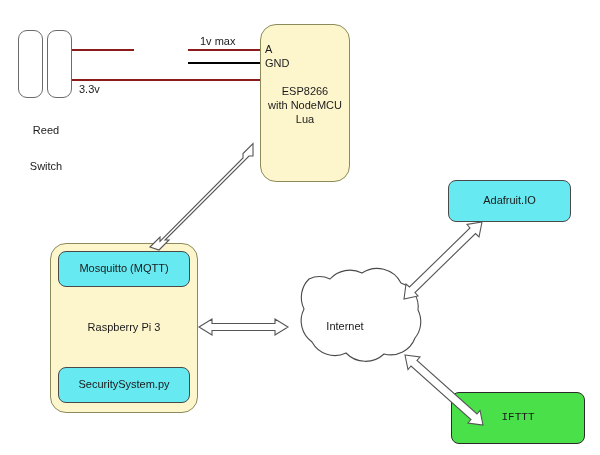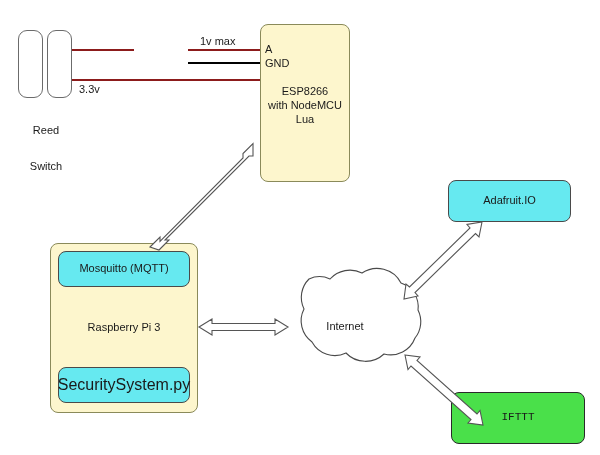--- a/index.html
+++ b/index.html
@@ -23,21 +23,21 @@
     display: flex;
     align-items: center;
     justify-content: center;
     text-align: center;
     color: #1a1a1a;
     line-height: 1.25;
   }
   .yellow-box {
     background: #fdf6cd;
     border: 1px solid #8a8a5a;
-    border-radius: 8px;
+    border-radius: 16px;
   }
   .cyan-box {
     background: #66e9f0;
     border: 1px solid #4a4a4a;
     border-radius: 8px;
   }
   .green-box {
     background: #4ae04a;
     border: 1px solid #2a2a2a;
     border-radius: 8px;
@@ -105,21 +105,21 @@
   </div>
   <div class="esp-pinlabel" style="left:265px; top:43px;">A</div>
   <div class="esp-pinlabel" style="left:265px; top:57px;">GND</div>
 
   <div class="node yellow-box" style="left:50px; top:243px; width:148px; height:170px;"></div>
   <div class="label-text" style="left:50px; top:321px; width:148px; text-align:center; font-size:11px;">Raspberry Pi 3</div>
 
   <div class="node cyan-box" style="left:58px; top:251px; width:132px; height:36px; font-size:11px;">
     <span>Mosquitto (MQTT)</span>
   </div>
-  <div class="node cyan-box" style="left:58px; top:367px; width:132px; height:36px; font-size:16px;">
+  <div class="node cyan-box" style="left:58px; top:367px; width:132px; height:36px; font-size:11px;">
     <span>SecuritySystem.py</span>
   </div>
 
   <div class="node cyan-box" style="left:448px; top:180px; width:123px; height:42px; font-size:11px;">
     <span>Adafruit.IO</span>
   </div>
 
   <div class="node green-box" style="left:451px; top:392px; width:134px; height:52px; font-size:11px;font-family:Liberation Mono, monospace;">
     <span>IFTTT</span>
   </div>

